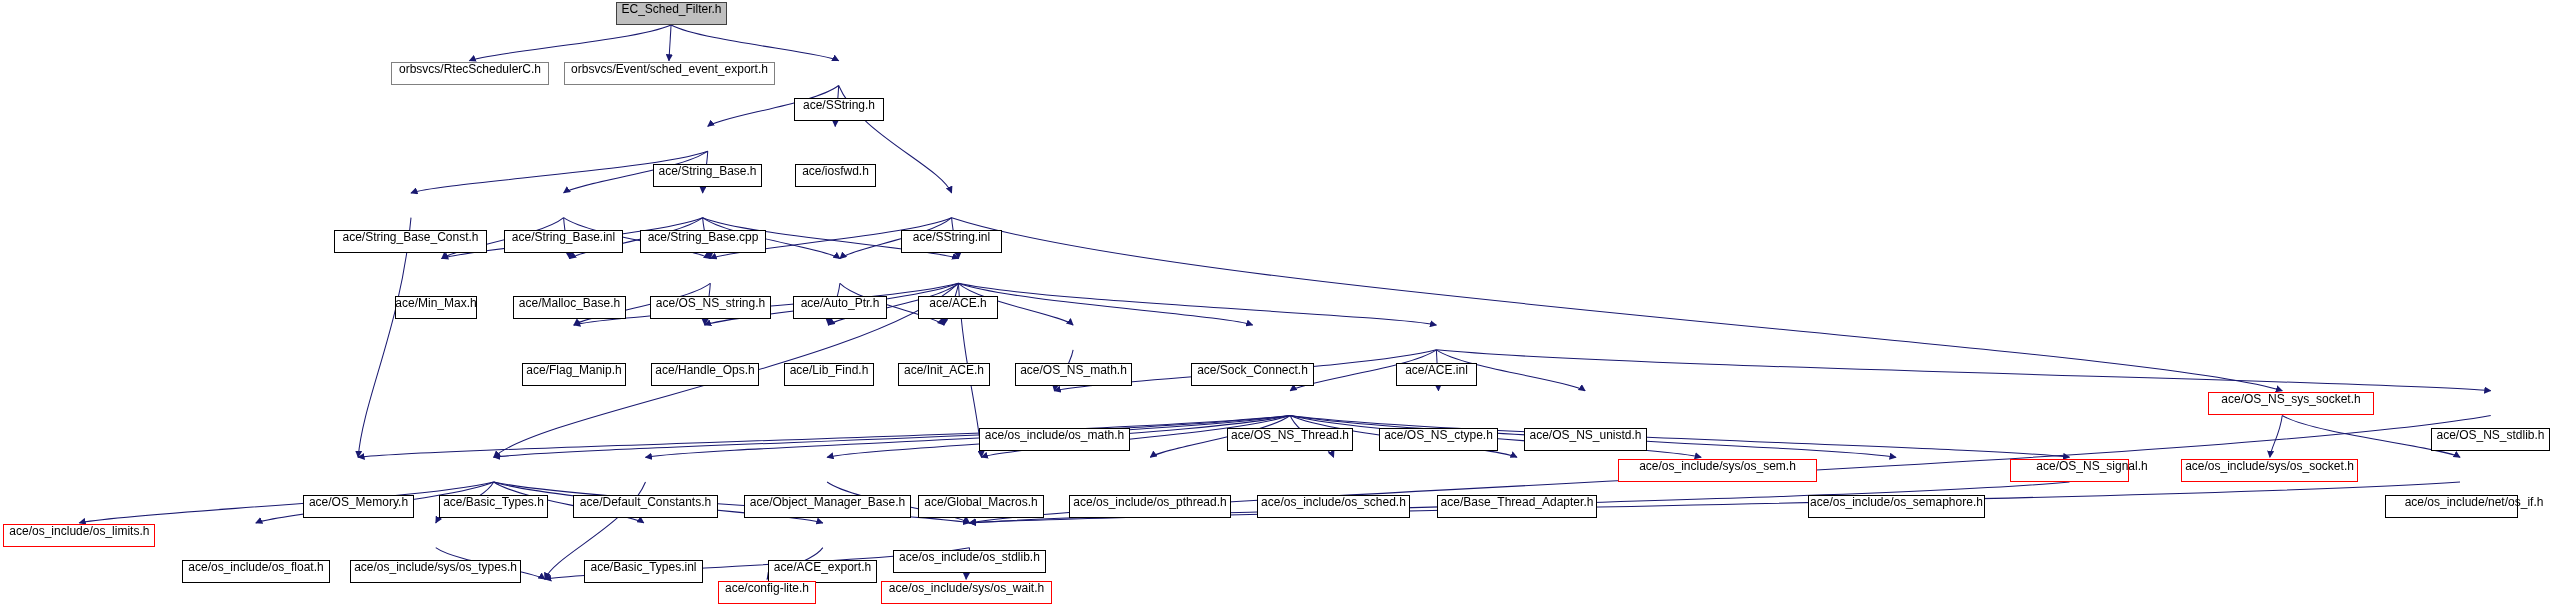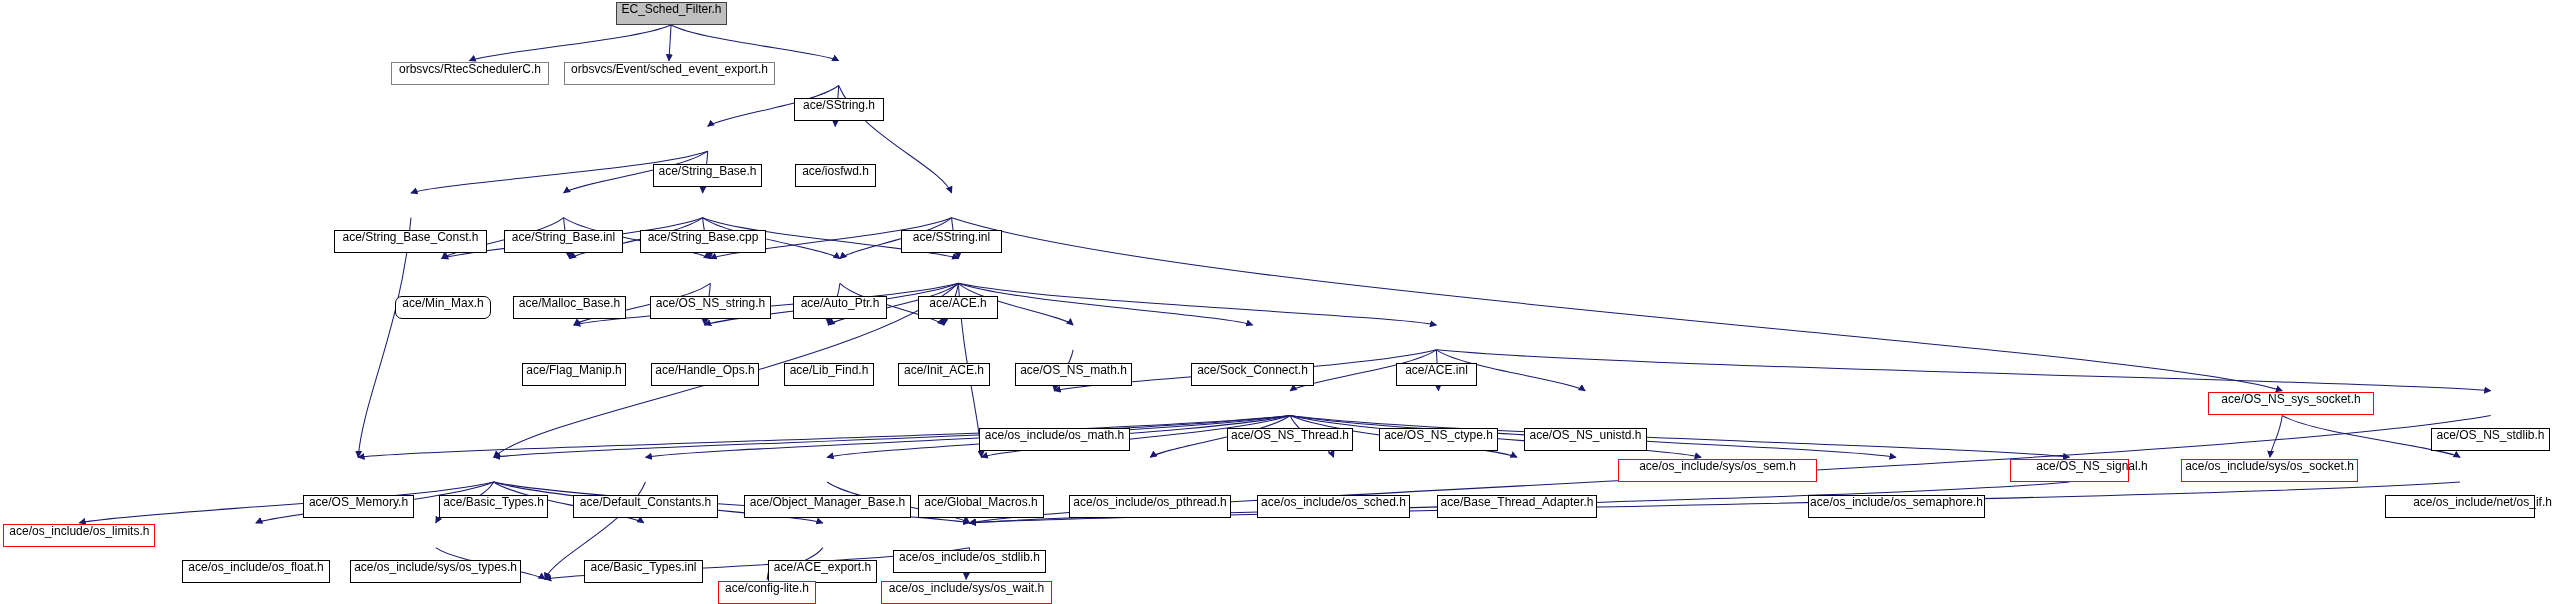--- a/index.html
+++ b/index.html
@@ -121,21 +121,21 @@
       </div>
       <div class="node black" style="left: 504px; top: 194px; width: 119px;">
         <span>ace/String_Base.inl</span>
       </div>
       <div class="node black" style="left: 640px; top: 194px; width: 126px;">
         <span>ace/String_Base.cpp</span>
       </div>
       <div class="node black" style="left: 901px; top: 194px; width: 101px;">
         <span>ace/SString.inl</span>
       </div>
-      <div class="node black" style="left: 395px; top: 260px; width: 96px; border-radius: 7px;">
+      <div class="node black" style="left: 395px; top: 260px; width: 82px;">
         <span>ace/Min_Max.h</span>
       </div>
       <div class="node black" style="left: 513px; top: 260px; width: 113px;">
         <span>ace/Malloc_Base.h</span>
       </div>
       <div class="node black" style="left: 650px; top: 260px; width: 121px;">
         <span>ace/OS_NS_string.h</span>
       </div>
       <div class="node black" style="left: 793px; top: 260px; width: 94px;">
         <span>ace/Auto_Ptr.h</span>
@@ -211,21 +211,21 @@
       </div>
       <div class="node black" style="left: 1808px; top: 459px; width: 177px;">
         <span>ace/os_include/os_semaphore.h</span>
       </div>
       <div class="node red" style="left: 2010px; top: 459px; width: 119px; padding-left: 45px;">
         <span>ace/OS_NS_signal.h</span>
       </div>
       <div class="node red" style="left: 2181px; top: 459px; width: 177px;">
         <span>ace/os_include/sys/os_socket.h</span>
       </div>
-      <div class="node black" style="left: 2385px; top: 459px; width: 150px; padding-left: 45px;">
+      <div class="node black" style="left: 2385px; top: 459px; width: 133px; padding-left: 45px;">
         <span>ace/os_include/net/os_if.h</span>
       </div>
       <div class="node red" style="left: 3.4px; top: 524px; width: 152px;">
         <span>ace/os_include/os_limits.h</span>
       </div>
       <div class="node black" style="left: 182px; top: 524px; width: 148px;">
         <span>ace/os_include/os_float.h</span>
       </div>
       <div class="node black" style="left: 350px; top: 524px; width: 171px;">
         <span>ace/os_include/sys/os_types.h</span>

